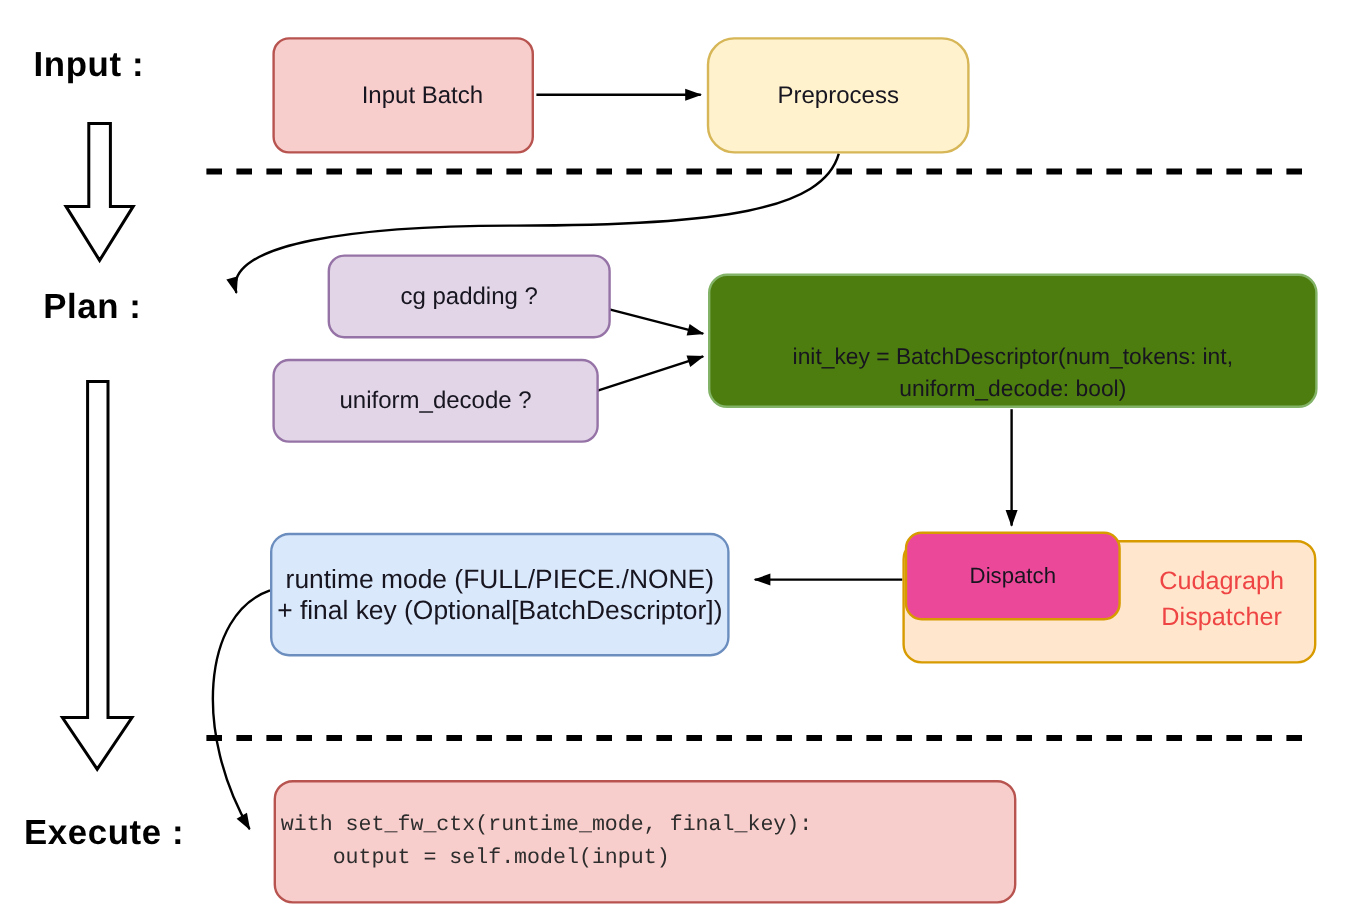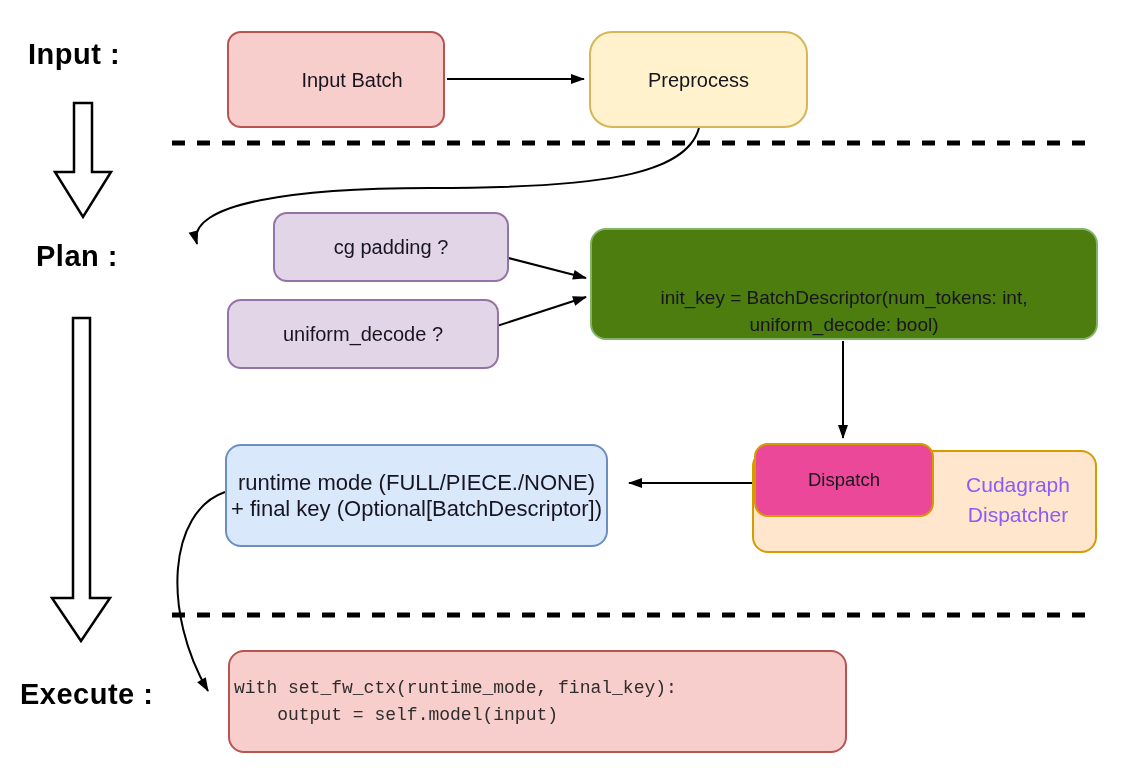--- a/index.html
+++ b/index.html
@@ -45,21 +45,21 @@
   .node-orange-inner { background: #ec4899; border: 2px solid #d79b00; }
 
   .two-line span { display: block; }
   .green-text  { font-size: 19px; line-height: 27px; }
   .blue-text   { font-size: 22px; line-height: 26px; }
 
   .dispatcher-label {
     position: absolute;
     left: 940px; top: 470px; width: 156px;
     font-size: 21px; line-height: 30px;
-    text-align: center; color: #8b5cf6;
+    text-align: center; color: #ef4444;
   }
 
   .code-node {
     justify-content: flex-start;
     align-items: center;
     font-family: "Liberation Mono", "DejaVu Sans Mono", monospace;
     font-size: 18px;
     line-height: 27px;
     color: #2d2d2d;
     text-align: left;

